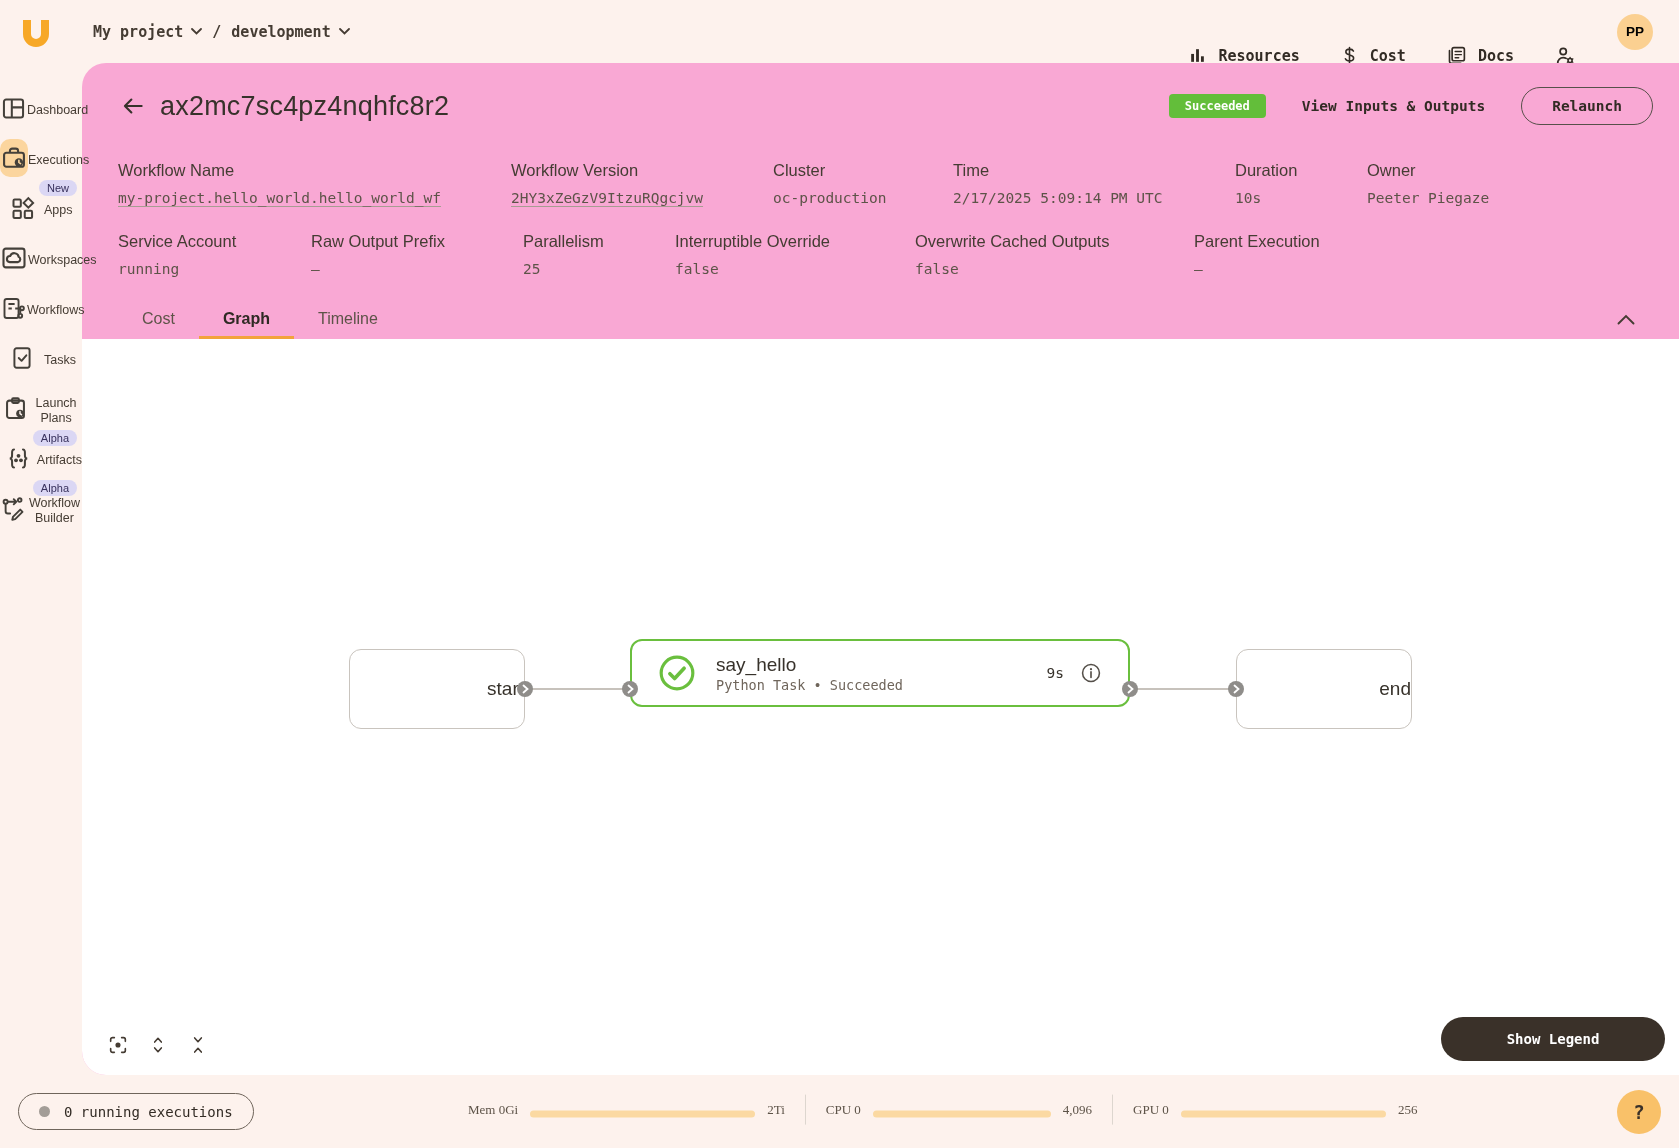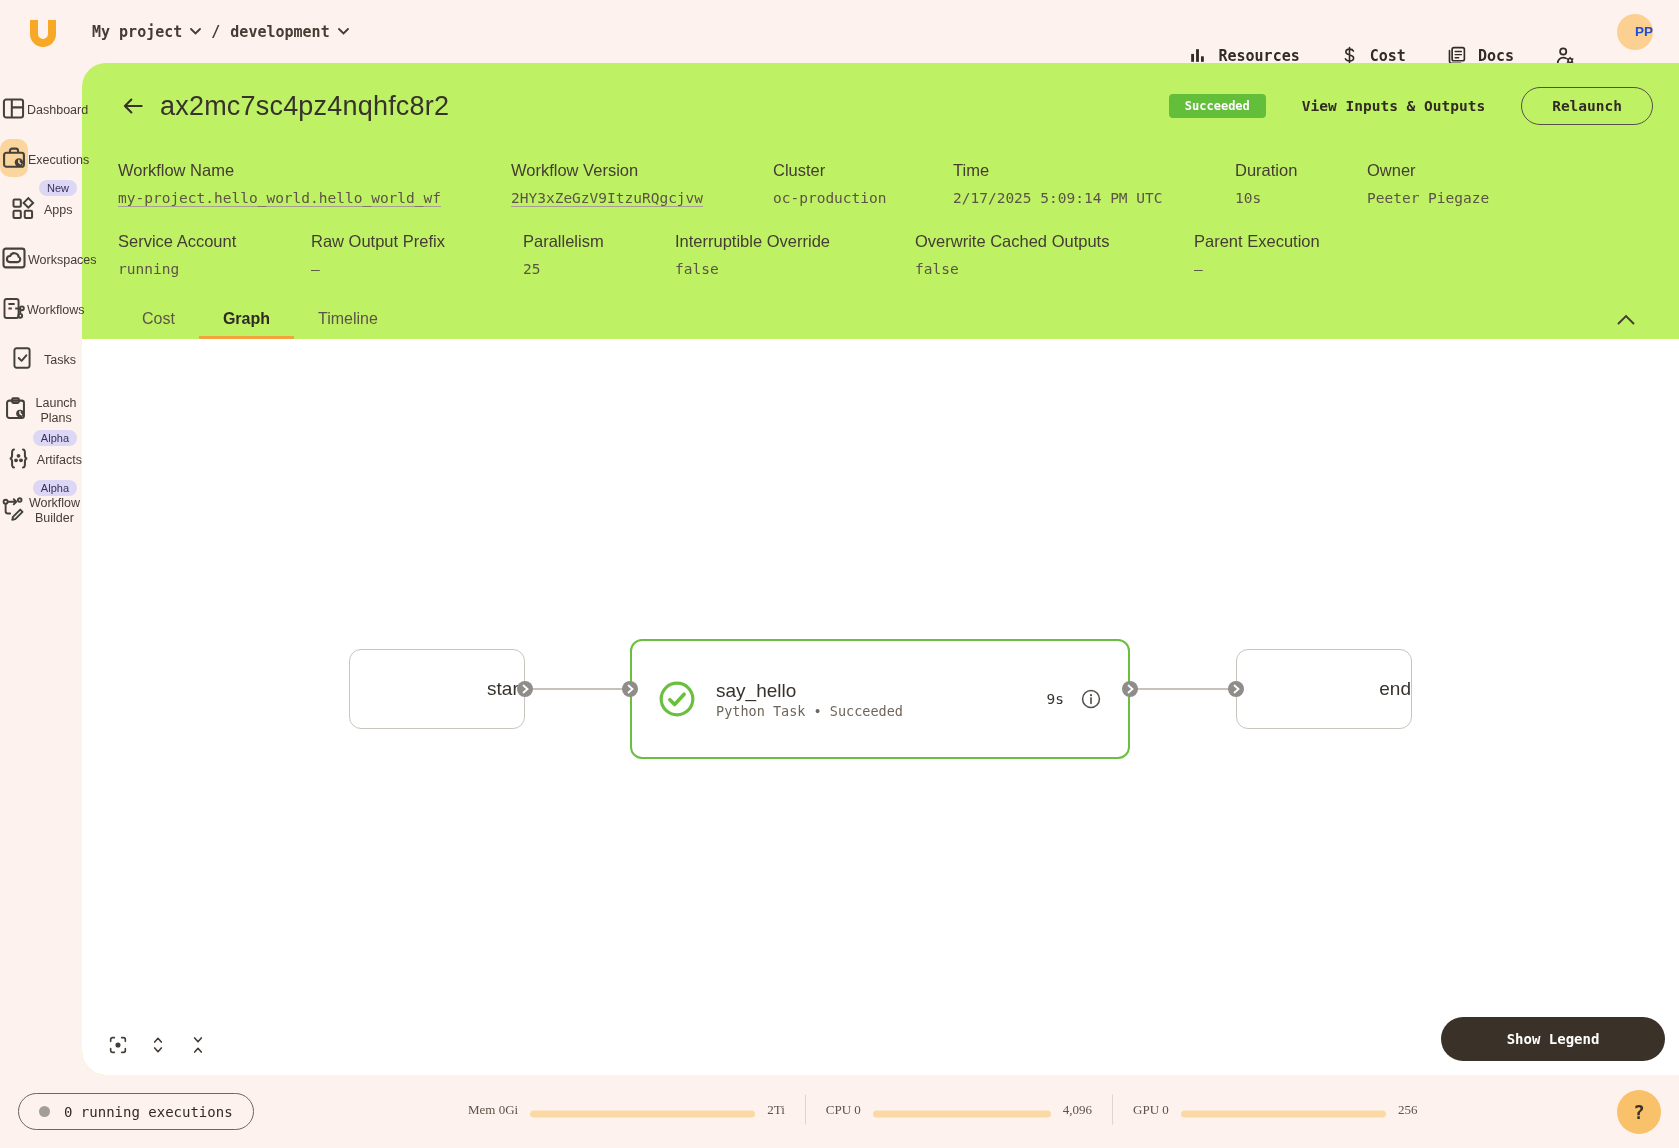--- a/index.html
+++ b/index.html
@@ -1,45 +1,45 @@
 <!DOCTYPE html>
 <html><head>
 <meta charset="utf-8">
 <style>
   * { margin:0; padding:0; box-sizing:border-box; }
   html,body { width:1679px; height:1148px; overflow:hidden; }
   body { background:#fdf2ed; font-family:"Liberation Sans", sans-serif; color:#453c33; }
 
   
-  .topbar { height:63px; display:flex; align-items:center; padding:0 26px 0 24px; }
+  .topbar { height:63px; display:flex; align-items:center; padding:0 26px 0 17px;gap:8px; }
   .logo { width:38px; height:38px; display:flex; align-items:center; justify-content:center; cursor:pointer; }
   .breadcrumb { margin-left:30px; display:flex; align-items:center; gap:10px;
     font-family:"DejaVu Sans Mono", monospace; font-size:15px; font-weight:bold; color:#453c33; }
   .crumb { display:flex; align-items:center; gap:8px; cursor:pointer; }
   .caret { width:11px; height:7px; }
   .crumb-sep { color:#453c33; }
   .topnav { margin-left:auto; display:flex; align-items:center; gap:40px; }
   .nav-item { display:flex; align-items:center; gap:11px; font-family:"DejaVu Sans Mono", monospace;
     font-size:15px; font-weight:bold; color:#322b24; cursor:pointer;margin-top:48px; }
-  .avatar { width:36px; height:36px; border-radius:50%; background:#fbd091; color:#1d4ed8;
-    display:flex; align-items:center; justify-content:flex-end; font-size:13.5px; font-weight:bold; cursor:pointer; }
+  .avatar { width:36px; height:36px; border-radius:50%; background:#fbd091; color:#000000;
+    display:flex; align-items:center; justify-content:center; font-size:13.5px; font-weight:bold; cursor:pointer; }
 
   
   .shell { display:flex; height:1012px; }
   .sidebar { width:82px; padding-top:26px; display:flex; flex-direction:column; align-items:center; flex-shrink:0; }
   .side-item { display:flex; flex-direction:row; align-items:center; margin-bottom:12px; width:100%; position:relative; cursor:pointer; }
   .side-icon { width:44px; height:38px; border-radius:10px; display:flex; align-items:center; justify-content:center; }
   .side-item.active .side-icon { background:#fbd59e; }
   .side-label { font-size:12.5px; color:#453c33; text-align:center; line-height:1.18; margin-top:5px; max-width:72px; }
   .side-badge { position:absolute; top:-9px; right:5px; background:#dbd7f4; color:#37305c;
     font-size:11px; padding:2px 8px; border-radius:8px; z-index:2; }
   .side-icon svg { stroke:#44403a; }
 
   
-  .card { flex:1; background:#bef264; border-radius:24px 0 0 24px; display:flex; flex-direction:column; overflow:hidden; }
+  .card { flex:1; background:#f9a8d4; border-radius:24px 0 0 24px; display:flex; flex-direction:column; overflow:hidden; }
   .card-head { padding:24px 26px 0 36px; }
   .title-row { display:flex; align-items:center; }
   .back-btn { width:30px; height:30px; display:flex; align-items:center; justify-content:center; cursor:pointer; margin-right:12px; }
   .page-title { font-size:27px; font-weight:500; color:#37322b; letter-spacing:0.2px; }
   .title-right { margin-left:auto; display:flex; align-items:center; gap:36px; }
   .status-badge { background:#63be3a; color:#ffffff; font-family:"DejaVu Sans Mono", monospace;
     font-size:12px; font-weight:bold; padding:5px 16px; border-radius:4px; }
   .view-io { font-family:"DejaVu Sans Mono", monospace; font-size:14.5px; font-weight:bold; color:#322b24; cursor:pointer; }
   .relaunch { border:1px solid #57504a; border-radius:21px; padding:10px 30px; background:transparent;
     font-family:"DejaVu Sans Mono", monospace; font-size:14.5px; font-weight:bold; color:#322b24; cursor:pointer; }
@@ -55,21 +55,21 @@
   .tab.active { color:#2f2a24; font-weight:bold; box-shadow:inset 0 -3px 0 #f2a33c; }
   .collapse-chevron { margin-left:auto; margin-right:14px; width:26px; height:26px;
     display:flex; align-items:center; justify-content:center; cursor:pointer; }
 
   
   .graph-area { flex:1; background:#ffffff; position:relative; }
   .gnode { position:absolute; background:#fff; border-radius:12px; display:flex; align-items:center; justify-content:flex-end; cursor:pointer; }
   .gnode.plain { border:1.5px solid #c9c4be; width:176px; height:80px; font-size:19px; color:#37322b; }
   .node-start { left:267px; top:310px; }
   .node-end { left:1154px; top:310px; }
-  .task-node { left:548px; top:300px; width:500px; height:120px; border:2px solid #6abf3e;
+  .task-node { left:548px; top:300px; width:500px; height:68px; border:2px solid #6abf3e;
     justify-content:center; padding:0 26px; }
   .task-text { margin-left:20px; }
   .task-title { font-size:19px; color:#37322b; }
   .task-sub { font-family:"DejaVu Sans Mono", monospace; font-size:13.5px; color:#6f655b; margin-top:1px; }
   .task-right { margin-left:auto; display:flex; align-items:center; gap:16px; }
   .task-duration { font-family:"DejaVu Sans Mono", monospace; font-size:14.5px; color:#37322b; }
   .edge { position:absolute; height:2px; background:#c7c2bc; top:349px; }
   .edge-1 { left:443px; width:106px; }
   .edge-2 { left:1048px; width:107px; }
   .connector { position:absolute; top:342px; width:16px; height:16px; border-radius:50%; background:#8f8d8a;

